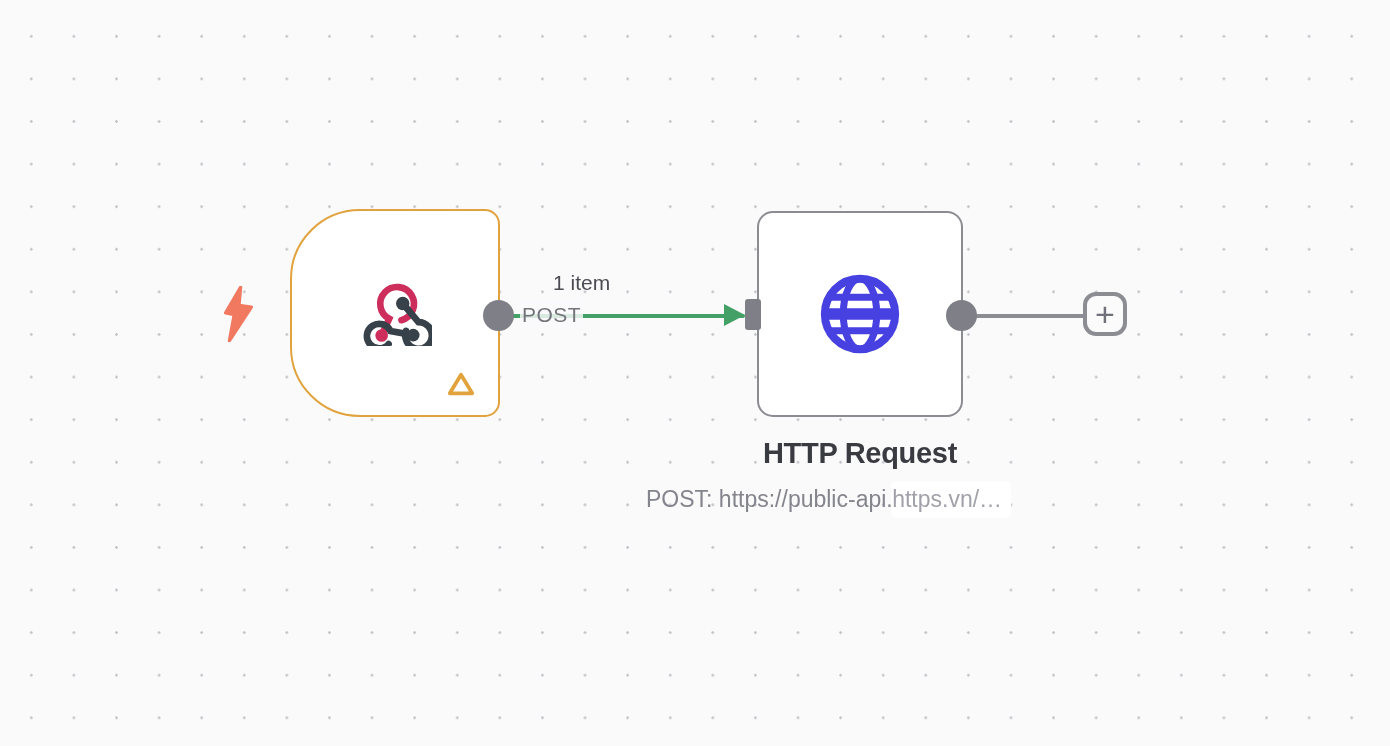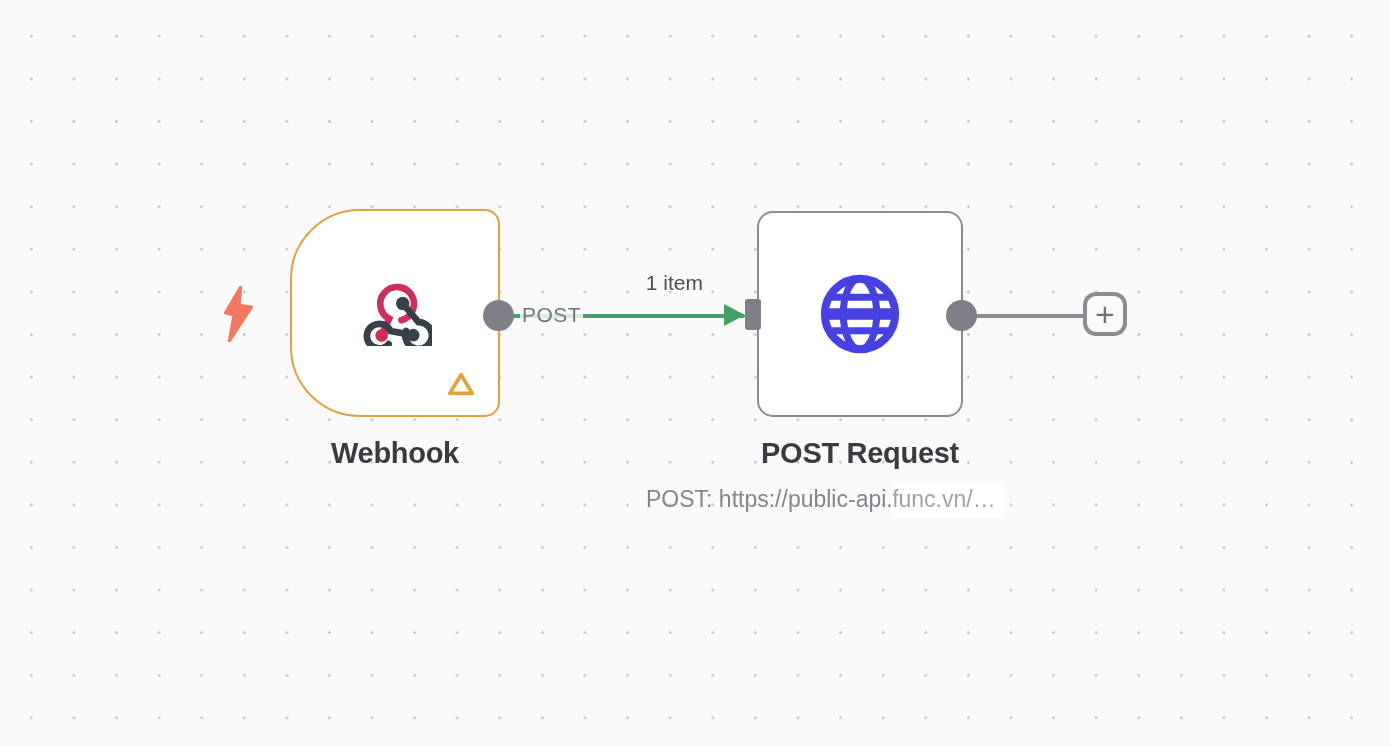--- a/index.html
+++ b/index.html
@@ -106,21 +106,21 @@
     background: rgba(250,250,251,0.82);
     padding: 0 2px;
     z-index: 2;
     line-height: 27px;
     text-align: right;
   }
   .items-label {
     position: absolute;
     left: 553px; top: 271px;
     width: 150px;
-    text-align: right;
+    text-align: left;
     font-size: 21px;
     color: var(--items-label-color, #4c4c54);
     z-index: 2;
   }
 
   
   .add-btn {
     position: absolute;
     left: 1083px; top: 292px;
     width: 44px; height: 44px;
@@ -209,20 +209,19 @@
       <line x1="15" y1="31" x2="85" y2="31" style="stroke:var(--globe-blue,#4741e2); stroke-width:8;"></line>
       <line x1="15" y1="69" x2="85" y2="69" style="stroke:var(--globe-blue,#4741e2); stroke-width:8;"></line>
       <line x1="10" y1="50" x2="90" y2="50" style="stroke:var(--globe-blue,#4741e2); stroke-width:13;"></line>
     </svg>
   </div>
 
   <div class="connector-circle out-http"></div>
   <div class="wire-gray"></div>
   <div class="add-btn">+</div>
 
-  <div class="node-title title-webhook">Webhook</div>
-  <div class="node-title title-http">POST Request</div>
+  <div class="node-title title-http">HTTP Request</div>
   <div class="node-subtitle">
     <span>POST: https://public-api.f</span>
-    <span class="subtitle-overlay">func.vn/…</span>
+    <span class="subtitle-overlay">https.vn/…</span>
   </div>
 
 </div>
 
 </body></html>

